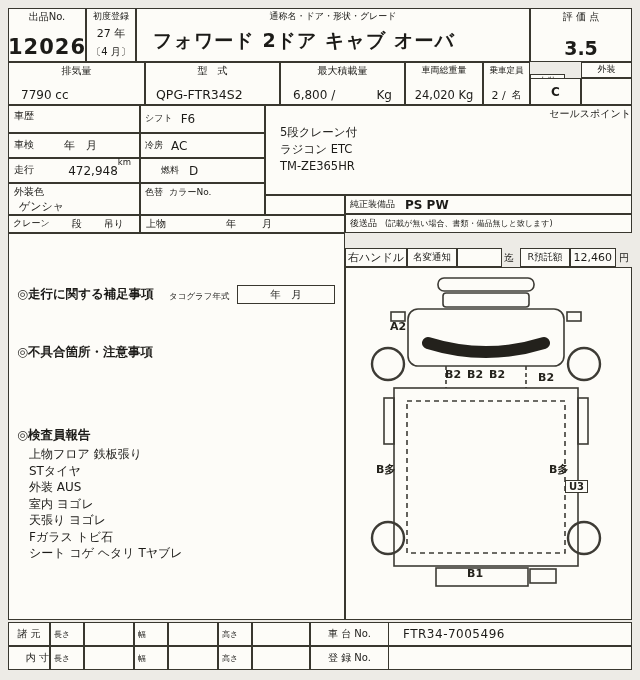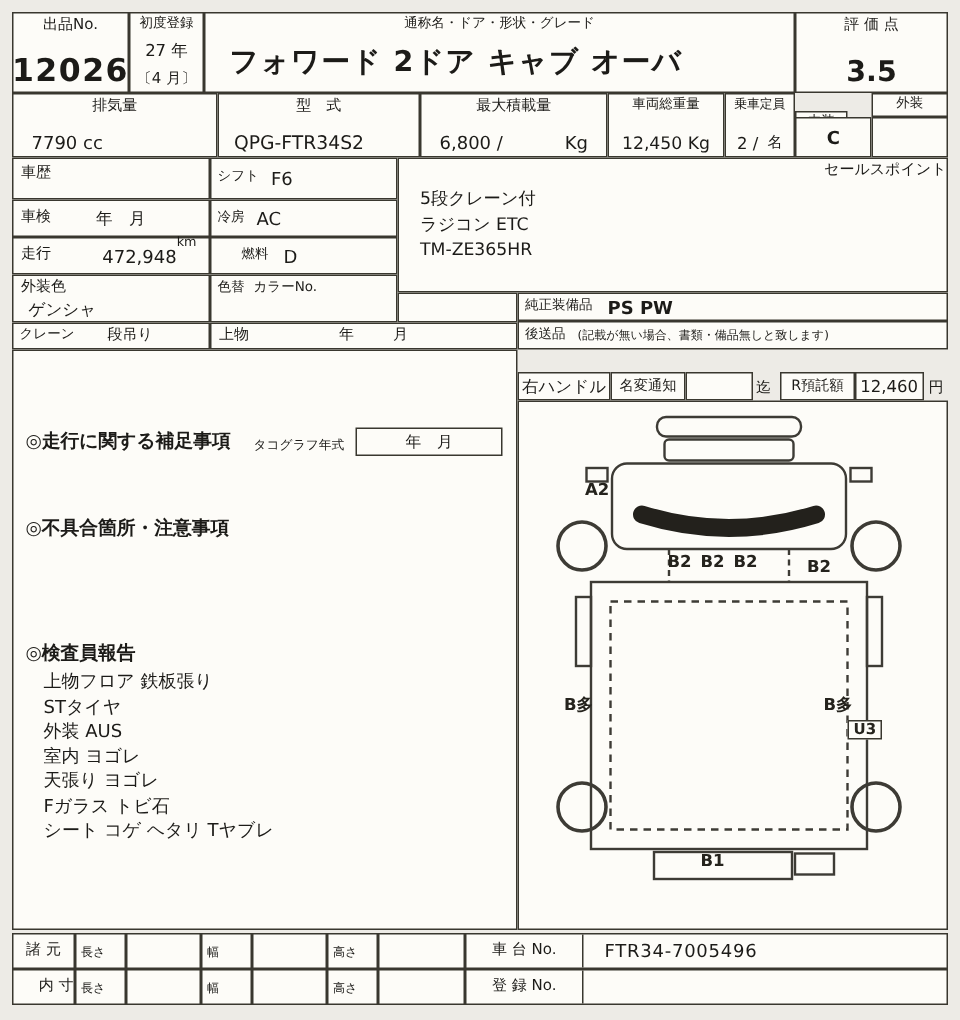--- a/index.html
+++ b/index.html
@@ -58,21 +58,21 @@
   <div class="cell col" style="left:280px;top:62px;width:125px;height:43px">
     <div class="lab10">最大積載量</div>
     <div class="row" style="align-self:stretch;justify-content:space-between;padding:0 10px">
       <span class="val">6,800 /</span>
       <span class="val">Kg</span>
     </div>
   </div>
 
   <div class="cell col" style="left:405px;top:62px;width:78px;height:43px">
     <div class="lab">車両総重量</div>
-    <div class="val" style="font-size:11.5px">12,450 Kg</div>
+    <div class="val" style="font-size:11.5px">24,020 Kg</div>
   </div>
 
   <div class="cell col" style="left:483px;top:62px;width:47px;height:43px">
     <div class="lab" style="font-size:8.5px">乗車定員</div>
     <div class="row" style="gap:6px">
       <span class="val" style="font-size:11px">2 /</span>
       <span class="val" style="font-size:10px">名</span>
     </div>
   </div>
 
@@ -119,21 +119,21 @@
     <div class="val" style="font-size:11px;padding-left:10px">ゲンシャ</div>
   </div>
   <div class="cell row" style="left:140px;top:183px;width:125px;height:32px;align-items:flex-start;padding:3px 0 0 4px">
     <span class="lab">色替</span>
     <span class="lab" style="margin-left:6px">カラーNo.</span>
   </div>
 
   <div class="cell row" style="left:8px;top:215px;width:132px;height:18px;padding-left:4px">
     <span class="lab">クレーン</span>
     <span class="lab10" style="margin-left:22px">段</span>
-    <span class="lab10" style="">吊り</span>
+    <span class="lab10" style="margin-left:22px">吊り</span>
   </div>
   <div class="cell row" style="left:140px;top:215px;width:205px;height:18px;padding-left:5px">
     <span class="lab10">上物</span>
     <span class="lab10" style="margin-left:60px">年</span>
     <span class="lab10" style="margin-left:26px">月</span>
   </div>
 
   <div class="cell" style="left:265px;top:105px;width:367px;height:90px">
     <div class="lab10" style="text-align:right;padding:2px 0 0 4px">セールスポイント</div>
     <div style="padding:3px 0 0 14px">

